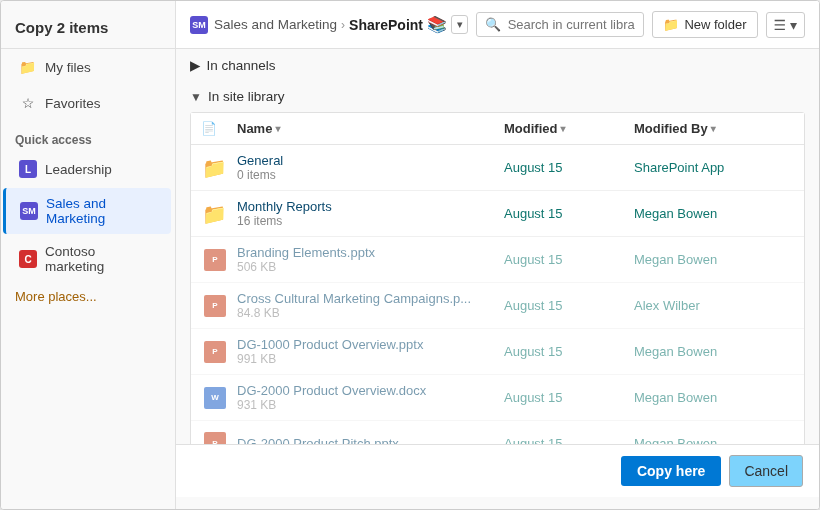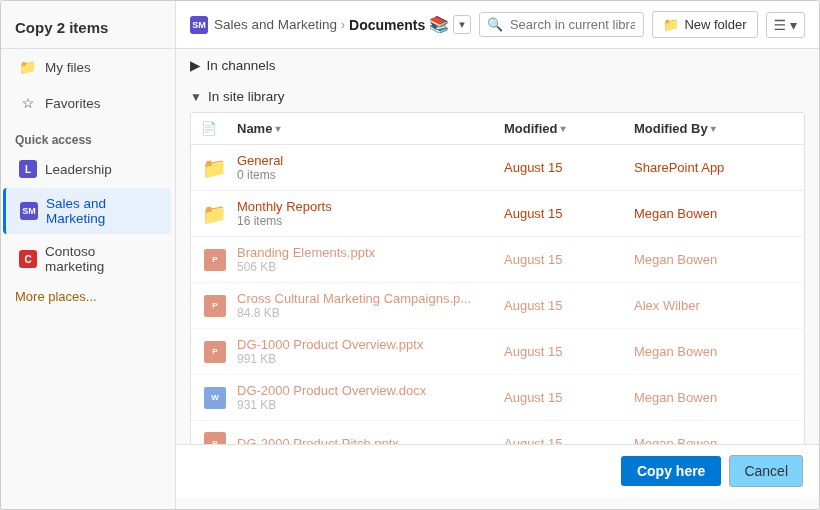--- a/index.html
+++ b/index.html
@@ -250,23 +250,23 @@
       width: 22px; height: 22px; border-radius: 2px;
       background: #c8401b; display: flex; align-items: center;
       justify-content: center; color: white; font-size: 8px; font-weight: 700;
     }
     .docx-icon {
       width: 22px; height: 22px; border-radius: 2px;
       background: #1b5ec8; display: flex; align-items: center;
       justify-content: center; color: white; font-size: 8px; font-weight: 700;
     }
     .file-name-cell { display: flex; flex-direction: column; }
-    .file-name { font-size: 13px; color: #c2410c; }
+    .file-name { font-size: 13px; color: #0c4a6e; }
     .file-sub { font-size: 12px; color: #888; }
-    .cell-text { font-size: 13px; color: #c2410c; }
+    .cell-text { font-size: 13px; color: #0f766e; }
     
     .dialog-footer {
       display: flex;
       justify-content: flex-end;
       align-items: center;
       padding: 10px 16px;
       border-top: 1px solid #e0e0e0;
       background: #fff;
       gap: 8px;
       position: absolute;
@@ -344,21 +344,21 @@
     <div class="more-places">More places...</div>
   </div>
 
   <div class="right-panel">
 
     <div class="right-header">
       <div class="breadcrumb">
         <span class="site-icon">SM</span>
         <span>Sales and Marketing</span>
         <span class="chevron">›</span>
-        <span class="current">Documents</span>
+        <span class="current">SharePoint</span>
         <span class="doc-icon">📚</span>
         <button class="dropdown-btn">
           <span>▾</span>
         </button>
       </div>
       <div class="search-box">
         <span style="color:#888;font-size:13px;">🔍</span>
         <input type="text" placeholder="Search in current library" style="">
       </div>
       <button class="new-folder-btn">

